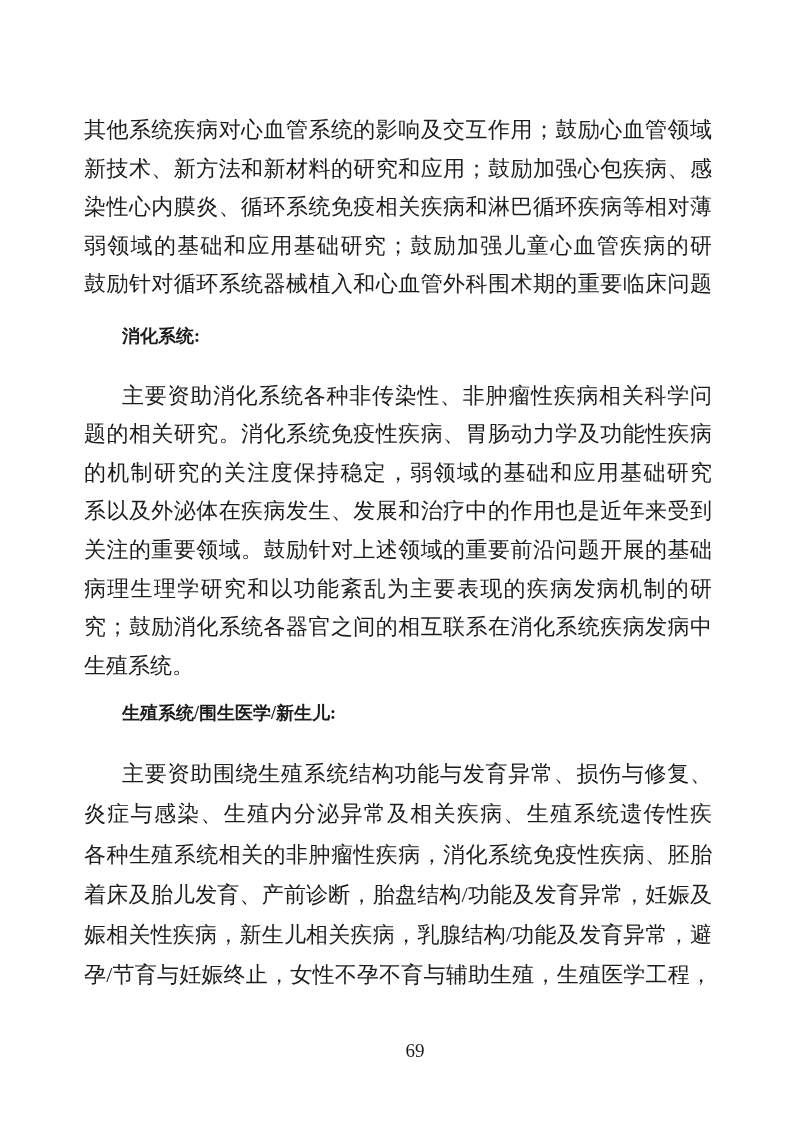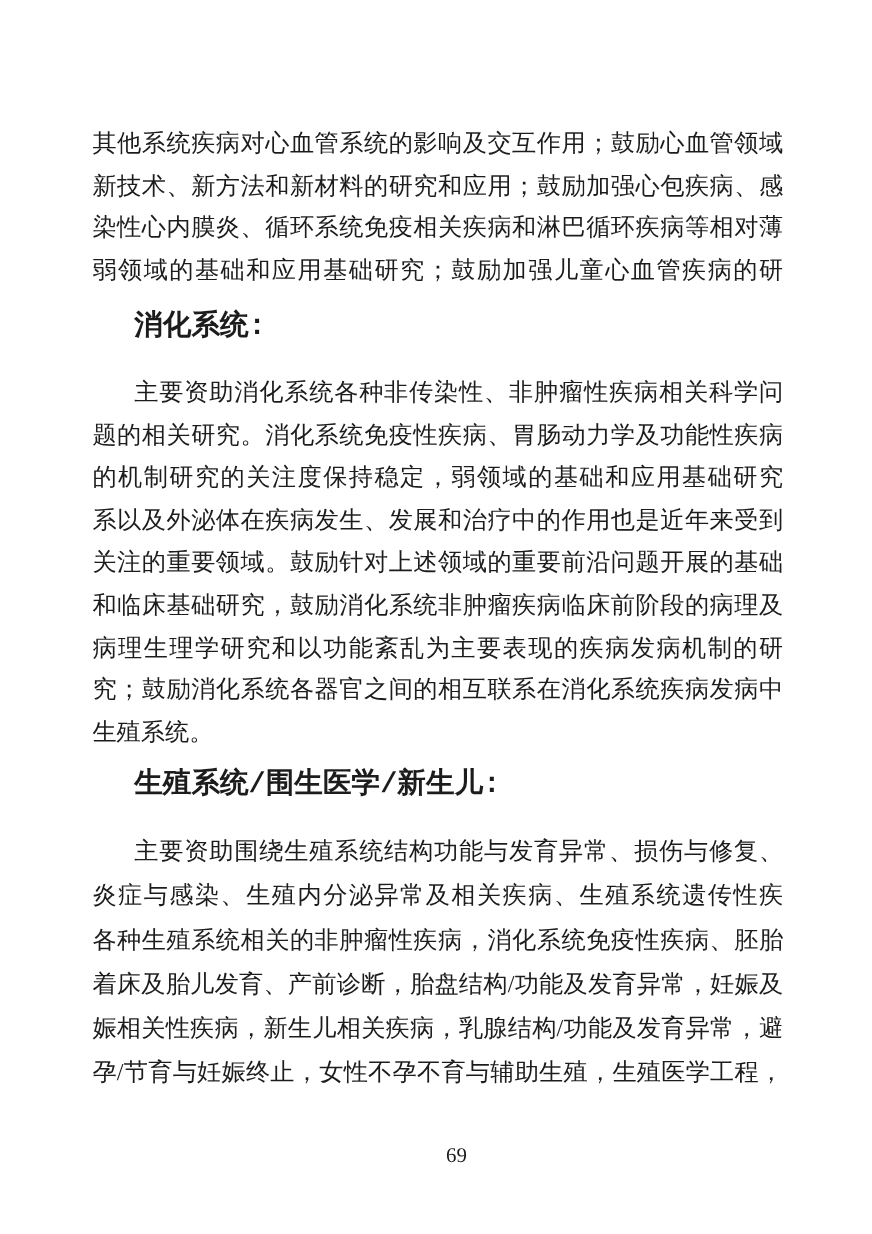--- a/index.html
+++ b/index.html
@@ -35,23 +35,23 @@
   .line.para-end {
     text-align-last: left;
   }
   .line.indent {
     text-indent: 38px;
     margin-top: 21px;
   }
   .heading {
     height: 38.6px;
     line-height: 38.6px;
-    font-family: Liberation Mono, monospace;
+    font-family: Liberation Serif, serif;
     font-weight: bold;
-    font-size: 26px;
+    font-size: 18px;
     text-indent: 38px;
     overflow: hidden;
   }
   .heading.h-digestive { margin-top: 13px; }
   .heading.h-reproductive { margin-top: 9px; }
   .para3 .line {
     height: 40.3px;
     line-height: 40.3px;
   }
   .footer {
@@ -69,31 +69,31 @@
 <body>
 
 <div class="doc-page">
   <div class="content">
 
     <div class="para1">
       <div class="line">其他系统疾病对心血管系统的影响及交互作用；鼓励心血管领域</div>
       <div class="line">新技术、新方法和新材料的研究和应用；鼓励加强心包疾病、感</div>
       <div class="line">染性心内膜炎、循环系统免疫相关疾病和淋巴循环疾病等相对薄</div>
       <div class="line">弱领域的基础和应用基础研究；鼓励加强儿童心血管疾病的研究；</div>
+      <div class="line">鼓励针对循环系统器械植入和心血管外科围术期的重要临床问题</div>
     </div>
 
     <div class="heading h-digestive">消化系统:</div>
 
     <div class="para2">
       <div class="line indent">主要资助消化系统各种非传染性、非肿瘤性疾病相关科学问</div>
       <div class="line">题的相关研究。消化系统免疫性疾病、胃肠动力学及功能性疾病</div>
       <div class="line">的机制研究的关注度保持稳定，弱领域的基础和应用基础研究</div>
       <div class="line">系以及外泌体在疾病发生、发展和治疗中的作用也是近年来受到</div>
       <div class="line">关注的重要领域。鼓励针对上述领域的重要前沿问题开展的基础</div>
-      <div class="line">和临床基础研究，鼓励消化系统非肿瘤疾病临床前阶段的病理及</div>
       <div class="line">病理生理学研究和以功能紊乱为主要表现的疾病发病机制的研</div>
       <div class="line">究；鼓励消化系统各器官之间的相互联系在消化系统疾病发病中</div>
       <div class="line para-end">生殖系统。</div>
     </div>
 
     <div class="heading h-reproductive">生殖系统/围生医学/新生儿:</div>
 
     <div class="para3">
       <div class="line indent">主要资助围绕生殖系统结构功能与发育异常、损伤与修复、</div>
       <div class="line">炎症与感染、生殖内分泌异常及相关疾病、生殖系统遗传性疾病、</div>

